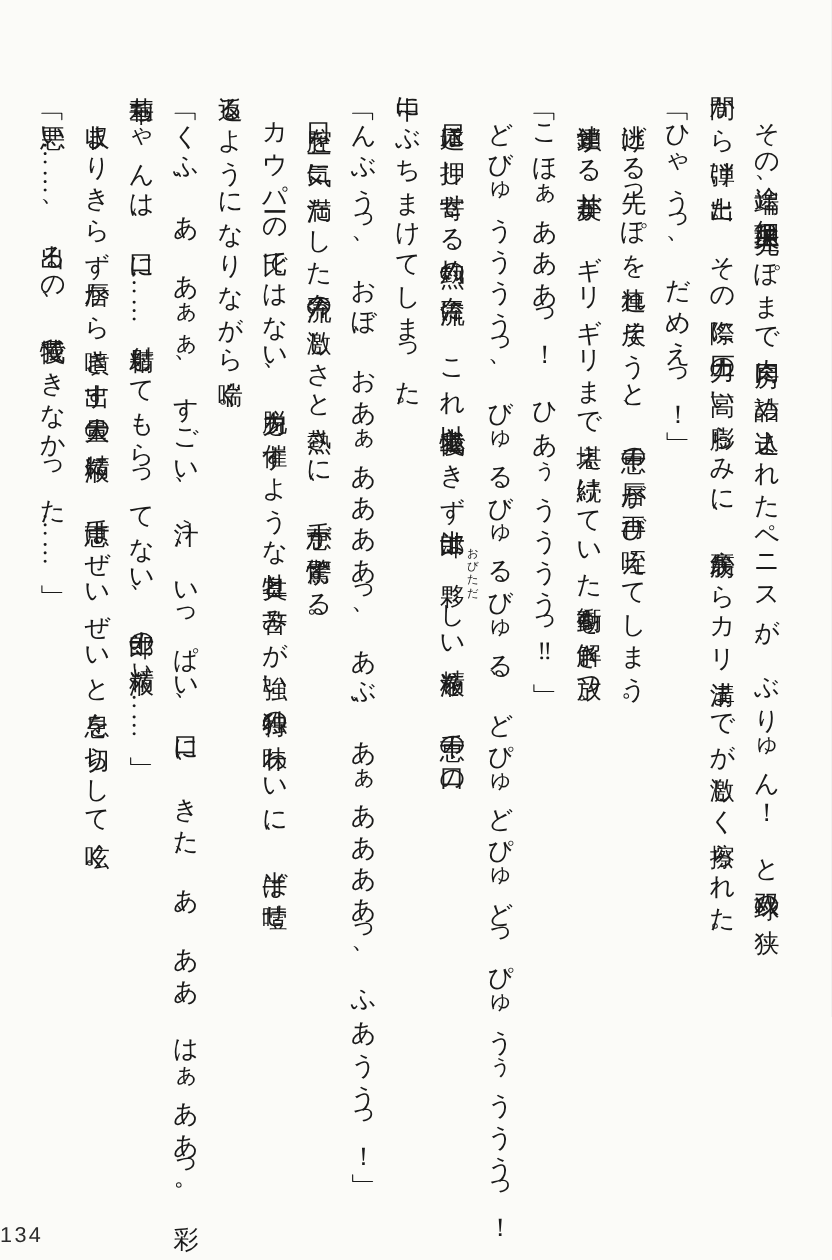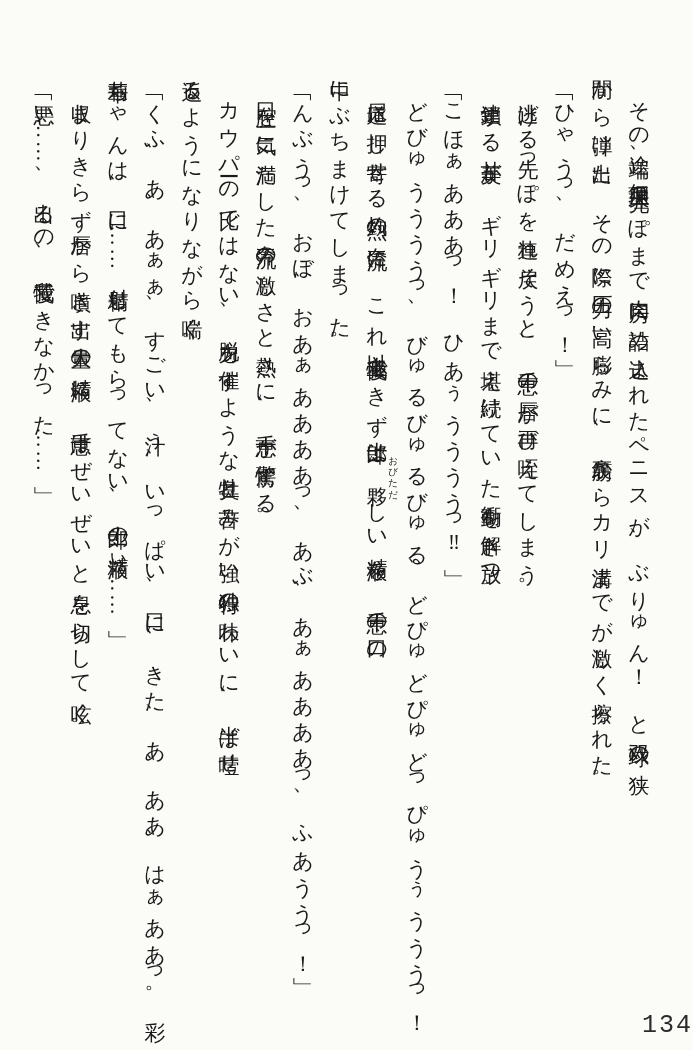--- a/index.html
+++ b/index.html
@@ -42,25 +42,25 @@
   rt {
     font-size: 9.5px;
     letter-spacing: 0;
     color: #1a1a1a;
   }
   .page-number {
     position: absolute;
     bottom: 10px;
     left: 0;
     width: 100%;
-    text-align: right;
-    font-size: 25px;
+    text-align: left;
+    font-size: 18px;
     letter-spacing: 2px;
     color: #2b2b2b;
-    font-family: Liberation Mono, monospace;
+    font-family: Liberation Sans, sans-serif;
   }
 </style>
 </head>
 <body>
 
 <div class="page">
   <div class="text-block">
     <p class="line indent">その途端、無理矢理先っぽまで肉房に詰め込まれたペニスが、ぶりゅん！　と双球の狭</p>
     <p class="line">間から弾け出た。その際に圧力の高い膨らみに、裏筋からカリ溝までが激しく擦られた。</p>
     <p class="line indent">「ひゃうっ、だめえっ！」</p>

